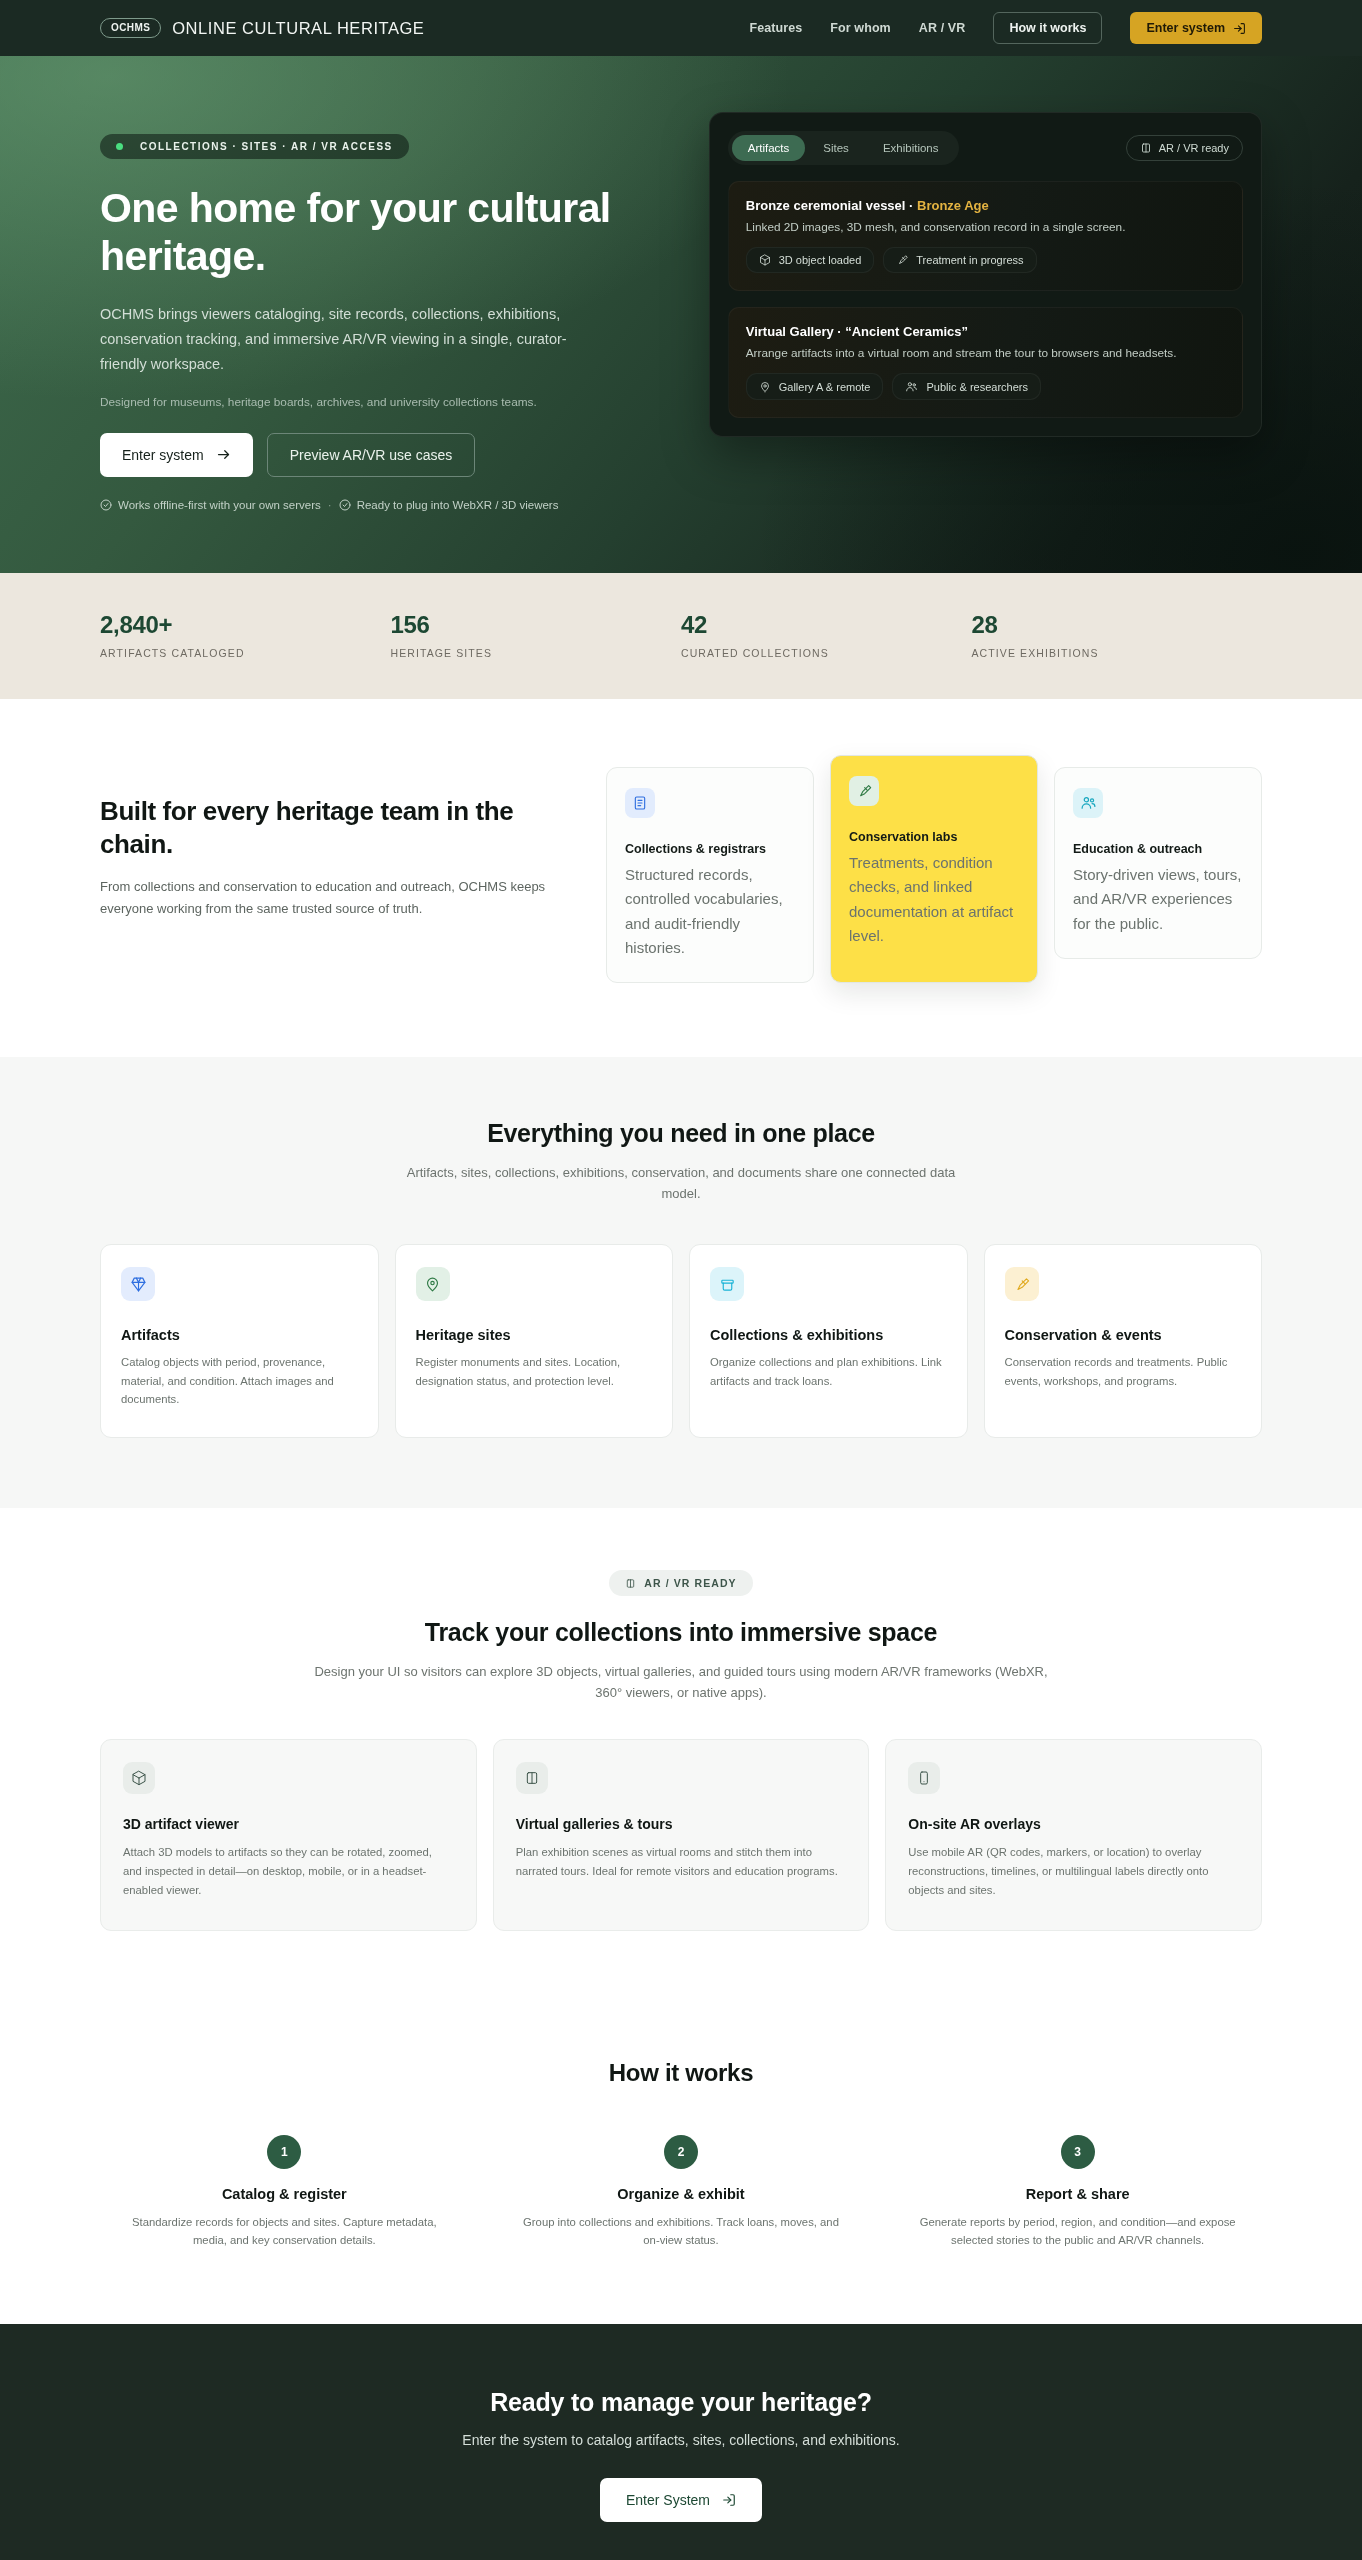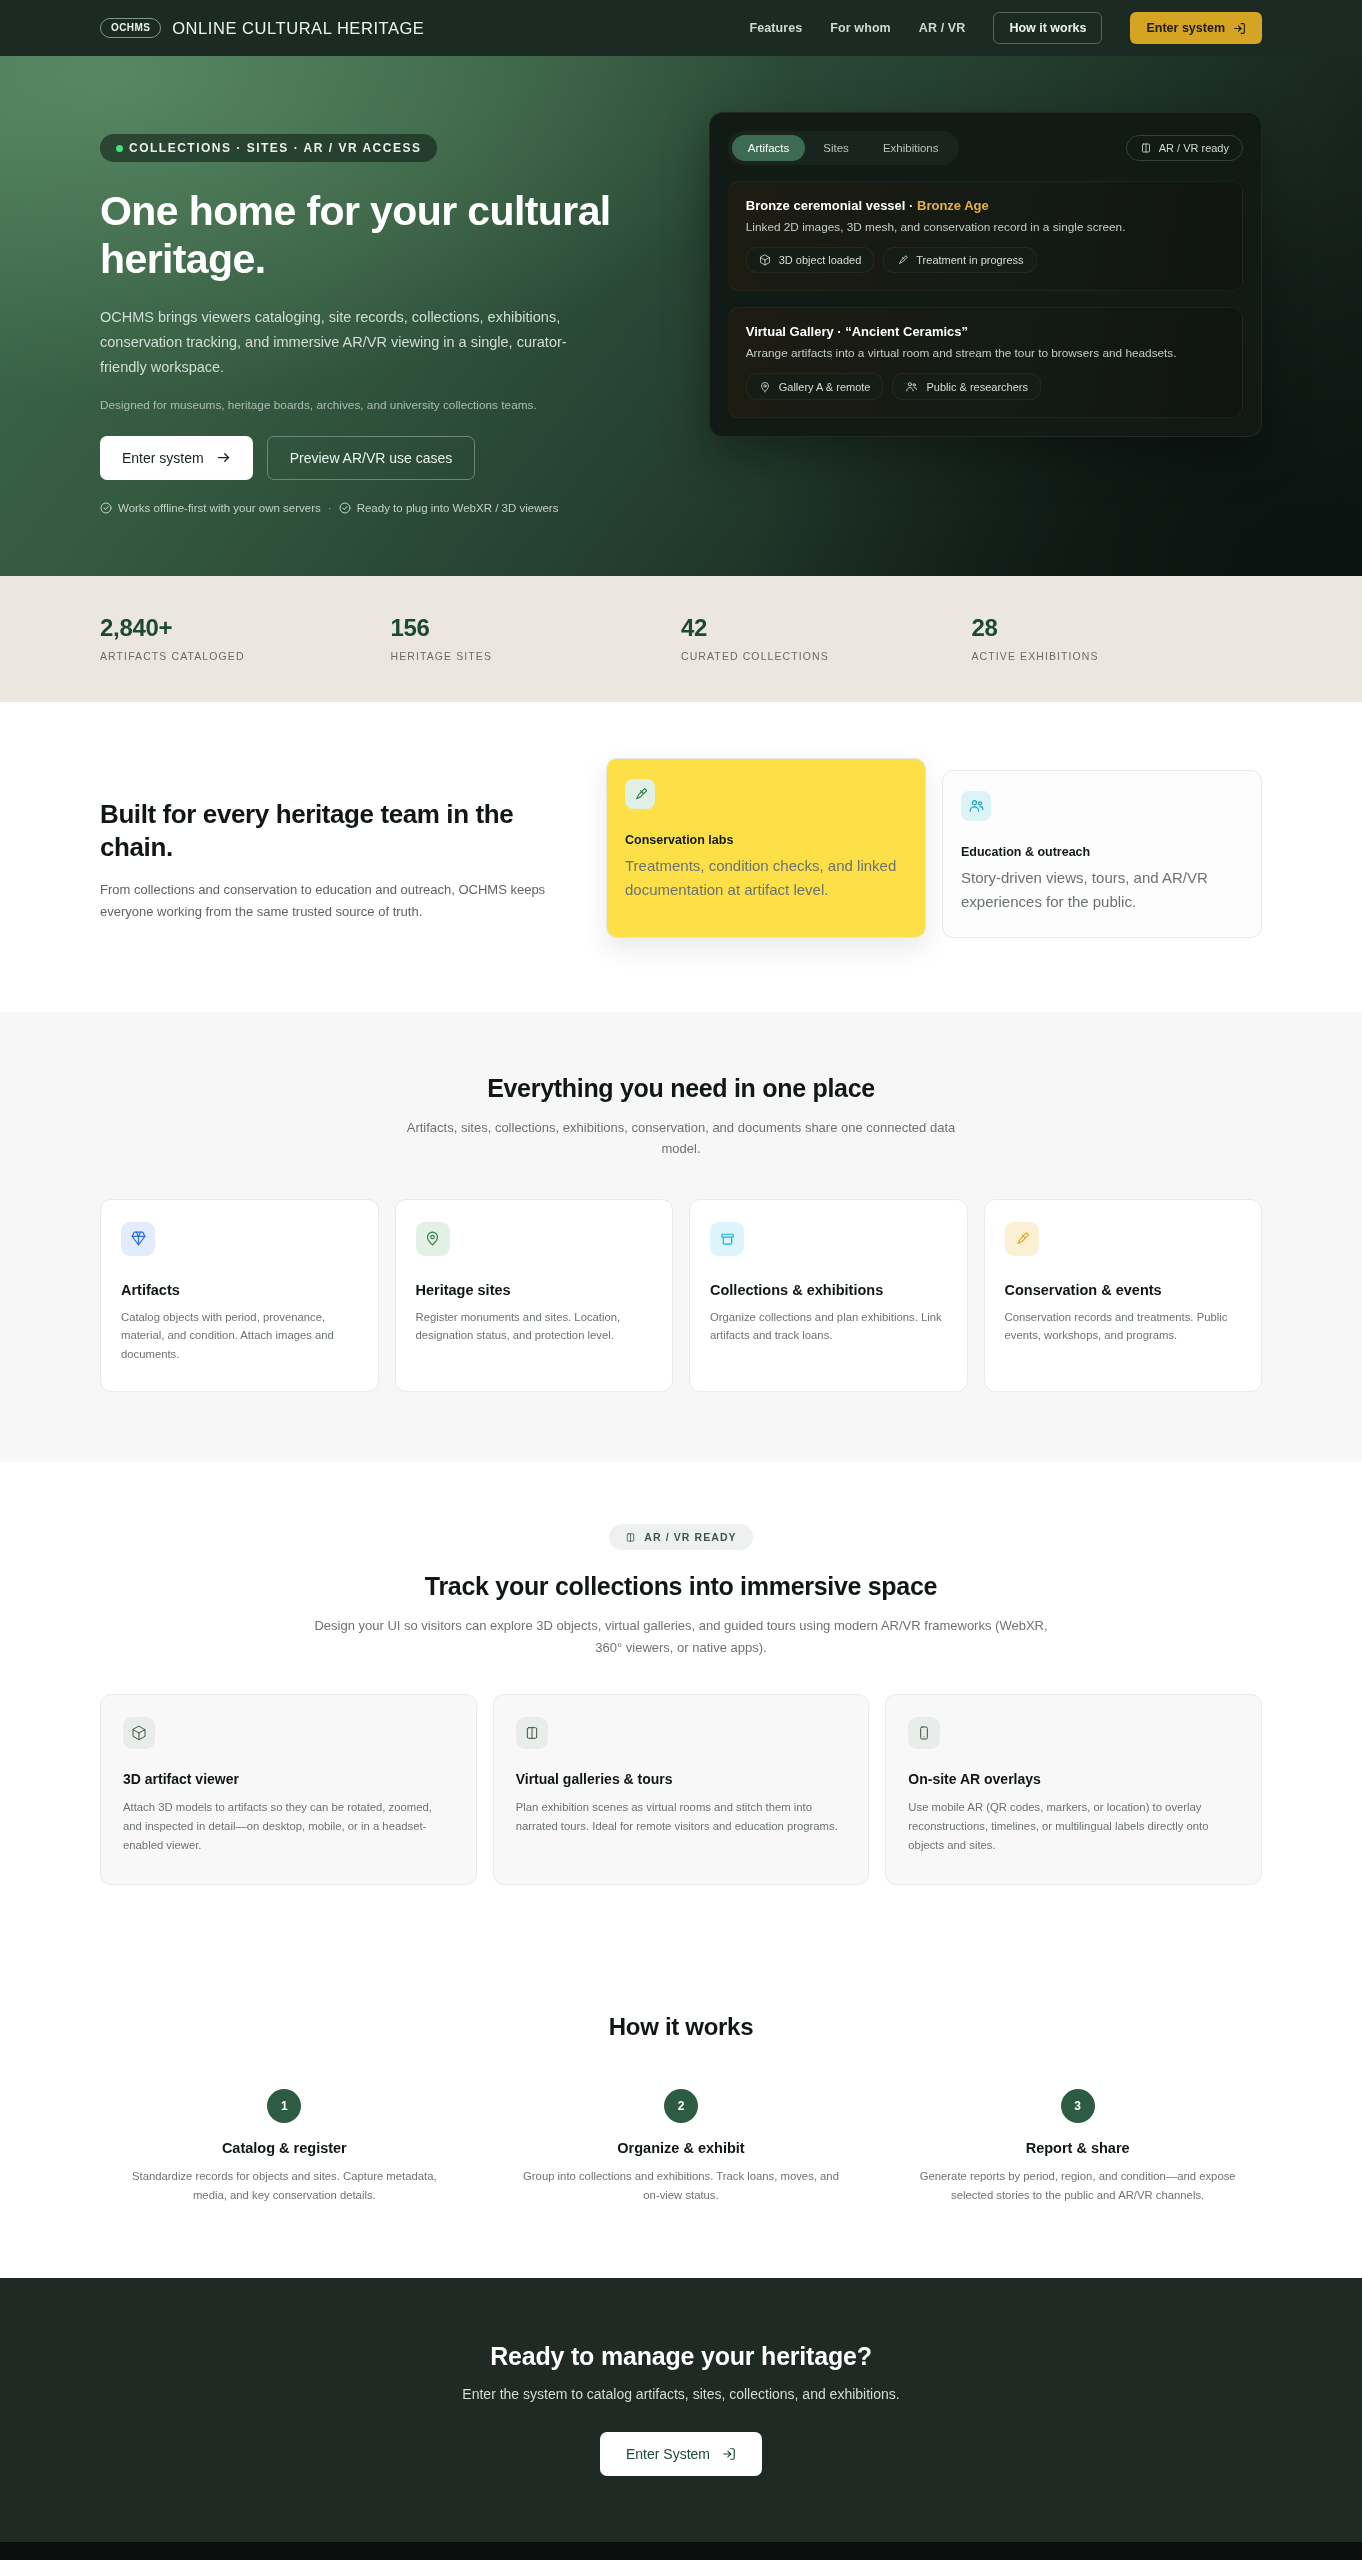--- a/index.html
+++ b/index.html
@@ -87,26 +87,26 @@
     padding: 56px 100px 62px 100px;
     display: flex;
     gap: 56px;
     align-items: flex-start;
     min-height: 470px;
   }
   .hero-left { width: 560px; padding-top: 22px; }
   .eyebrow {
     display: inline-flex;
     align-items: center;
-    gap: 6px;
+    gap: 17px;
     background: rgba(11,22,16,.55);
     border-radius: 999px;
     padding: 7px 16px;
     color: #eaf2ec;
-    font-size: 12px;
+    font-size: 10px;
     font-weight: 700;
     letter-spacing: 1.5px;
   }
   .eyebrow-dot {
     width: 7px; height: 7px; border-radius: 50%;
     background: #4ade80;
     display: inline-block;
   }
   .hero-title {
     margin-top: 26px;
@@ -641,20 +641,32 @@
     </div>
   </section>
 
   <section class="roles">
     <div class="roles-left">
       <h2 class="roles-title">Built for every heritage team in the chain.</h2>
       <p class="roles-sub">From collections and conservation to education and outreach, OCHMS keeps everyone working from the same trusted source of truth.</p>
     </div>
     <div class="roles-cards">
 
+      <div class="role-card">
+        <div class="icon-tile" style="background:#e2ecfd">
+          <svg class="icon-svg" width="16" height="16" viewBox="0 0 24 24" fill="none" stroke="#2f6fe0" stroke-width="1.7" stroke-linecap="round" stroke-linejoin="round">
+            <rect x="5" y="3" width="14" height="18" rx="2"></rect>
+              <line x1="9" y1="8" x2="15" y2="8"></line>
+              <line x1="9" y1="12" x2="15" y2="12"></line>
+              <line x1="9" y1="16" x2="13" y2="16"></line>
+          </svg>
+        </div>
+        <div class="role-card-title">Collections &amp; registrars</div>
+        <div class="role-card-desc">Structured records, controlled vocabularies, and audit-friendly histories.</div>
+      </div>
 
       <div class="role-card raised">
         <div class="icon-tile" style="background:#e1f0e4">
           <svg class="icon-svg" width="16" height="16" viewBox="0 0 24 24" fill="none" stroke="#2f7a46" stroke-width="1.7" stroke-linecap="round" stroke-linejoin="round">
             <path d="M19 4l-9 9-3 6 6-3 9-9z"></path>
               <path d="M13 7l4 4"></path>
           </svg>
         </div>
         <div class="role-card-title">Conservation labs</div>
         <div class="role-card-desc">Treatments, condition checks, and linked documentation at artifact level.</div>

